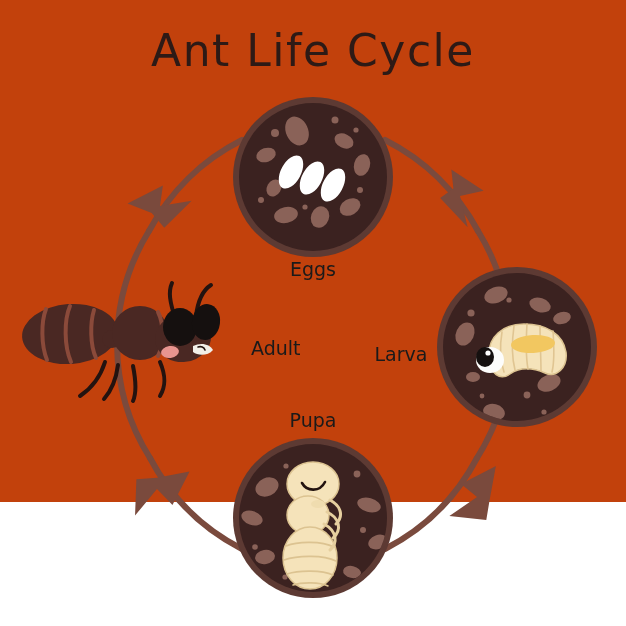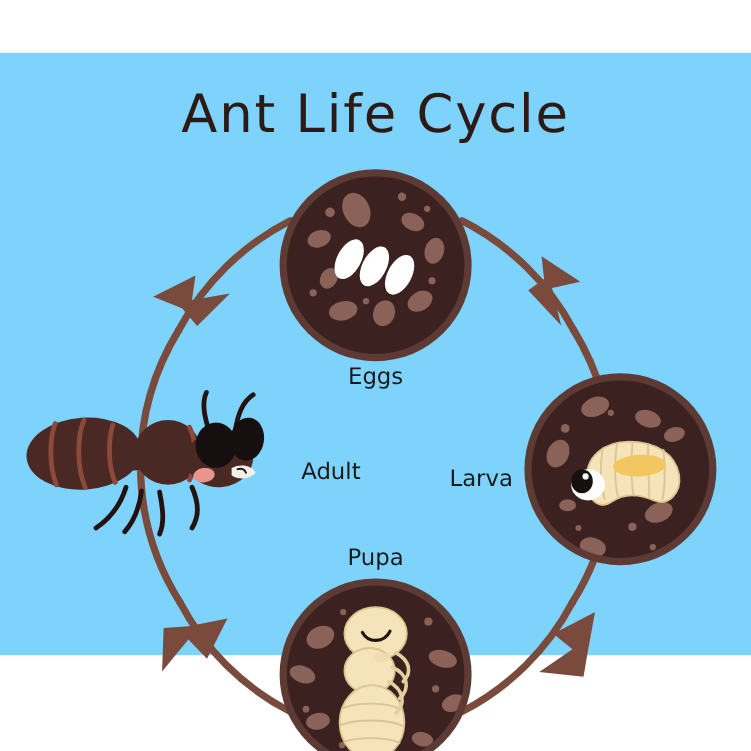--- a/index.html
+++ b/index.html
@@ -11,22 +11,21 @@
   body {
     width: 626px;
     height: 626px;
     overflow: hidden;
     font-family: "DejaVu Sans", sans-serif;
   }
   #stage {
     position: relative;
     width: 626px;
     height: 502px;
-    background: #7dd3fc;
-    margin-top: 44px;
+    background: #c2410c;
   }
   #diagram-svg {
     position: absolute;
     left: 0;
     top: 0;
     width: 626px;
     height: 626px;
     display: block;
   }
   .title-text {

